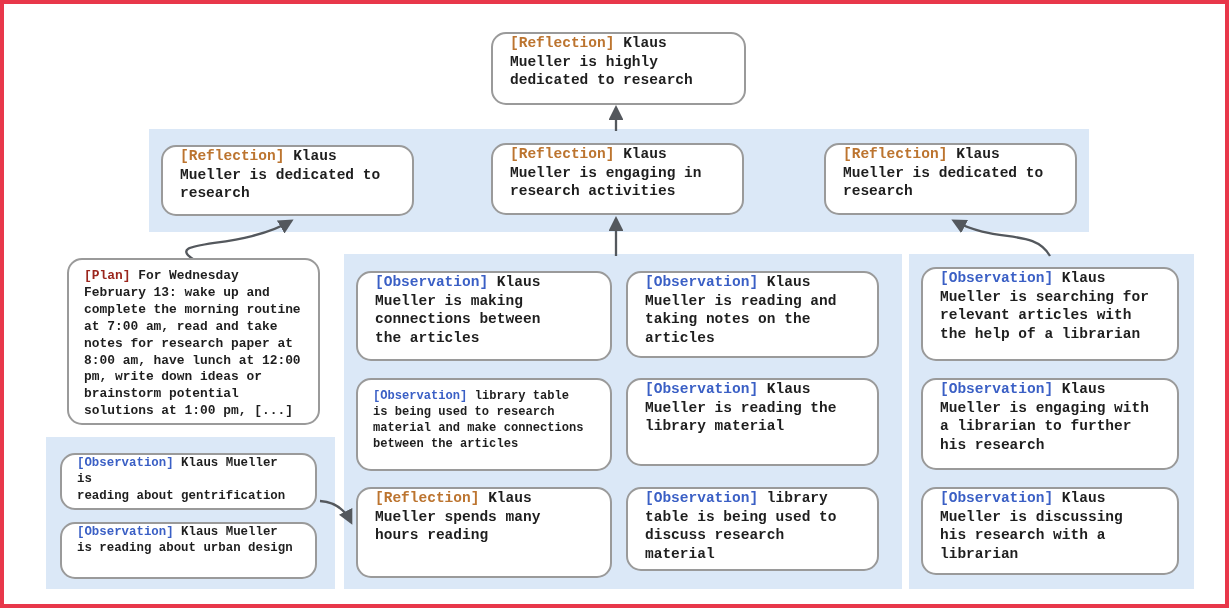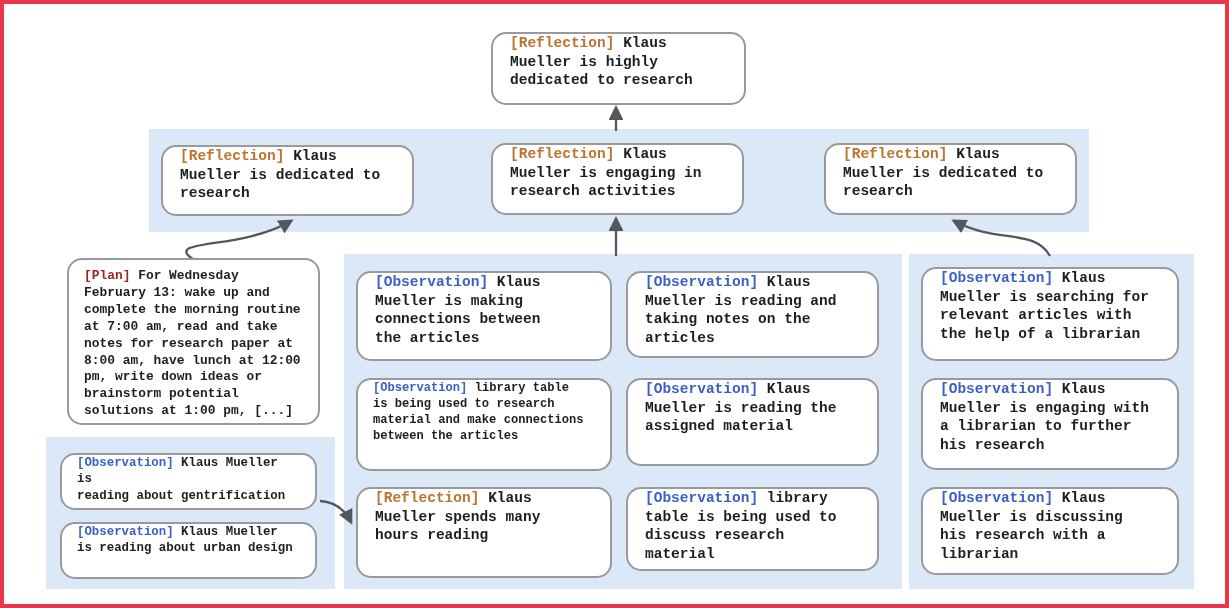--- a/index.html
+++ b/index.html
@@ -33,21 +33,21 @@
     display:flex; align-items:flex-start;
     padding:0 17px;
     font-weight:700;
     font-size:14.5px; line-height:18.5px;
     color:#1e1e1e;
   }
   .node p { margin:0; }
   .node .body { white-space:pre-line; }
   .node.plan-size  { font-size:12.9px; line-height:16.9px; padding:8px 15px; }
   .node.small      { font-size:12.4px; line-height:16.3px; padding:0 15px; }
-  .node.xsmall     { font-size:12.1px; line-height:16.1px; padding:0 15px; }
+  .node.xsmall     { font-size:12.1px; line-height:16.1px; padding:8px 15px; }
   .watermark {
     position:absolute;
     left:832px; top:533px;
     z-index:4;
     font-family:"Liberation Sans",sans-serif;
     font-weight:700;
     font-size:36px;
     letter-spacing:1px;
     white-space:nowrap;
     color:rgba(255,255,255,0.92);
@@ -147,21 +147,21 @@
   <div class="node" style="left:622px;top:267px;width:253px;height:87px">
     <p><span class="tag" style="color: rgb(58, 95, 197);">[Observation]</span> <span class="body">Klaus
 Mueller is reading and
 taking notes on the
 articles</span></p>
   </div>
 
   <div class="node" style="left:622px;top:374px;width:253px;height:88px">
     <p><span class="tag" style="color: rgb(58, 95, 197);">[Observation]</span> <span class="body">Klaus
 Mueller is reading the
-assigned material</span></p>
+library material</span></p>
   </div>
 
   <div class="node" style="left:622px;top:483px;width:253px;height:84px">
     <p><span class="tag" style="color: rgb(58, 95, 197);">[Observation]</span> <span class="body">library
 table is being used to
 discuss research material</span></p>
   </div>
 
   <div class="node" style="left:917px;top:263px;width:258px;height:94px">
     <p><span class="tag" style="color: rgb(58, 95, 197);">[Observation]</span> <span class="body">Klaus

